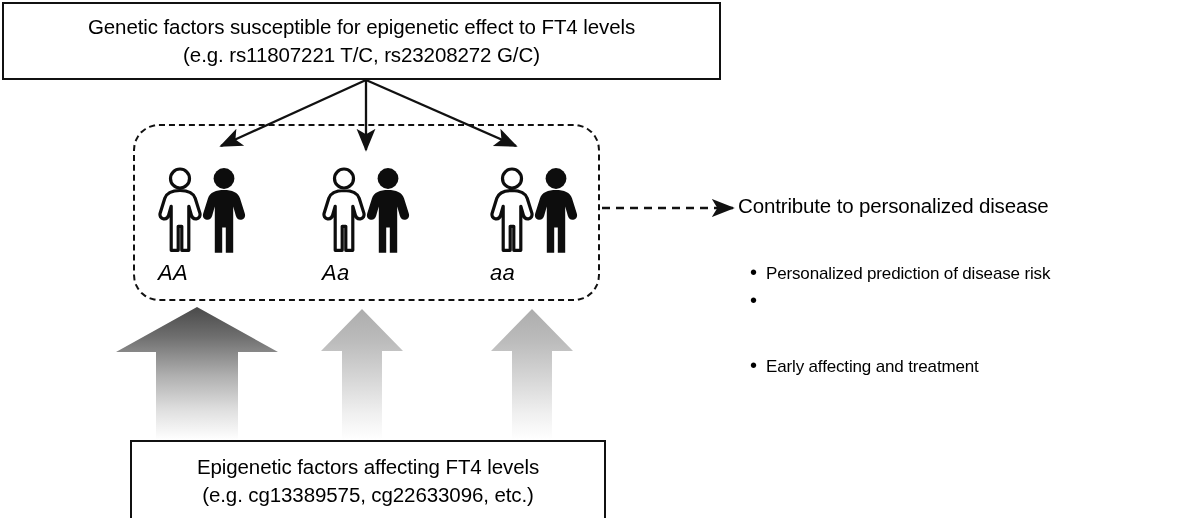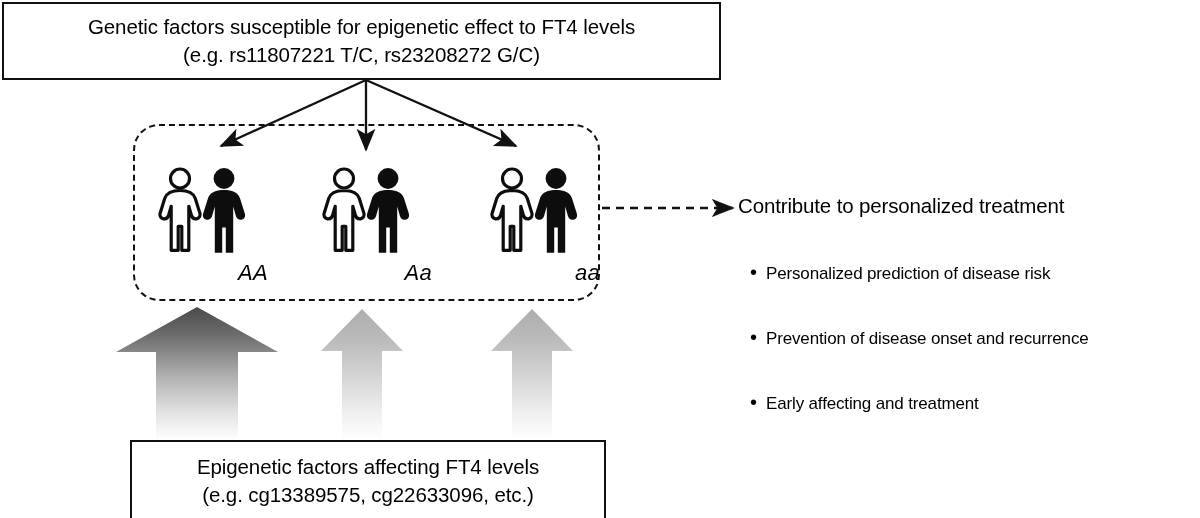--- a/index.html
+++ b/index.html
@@ -76,21 +76,21 @@
     left: 0;
     top: 0;
     width: 110px;
     height: 92px;
   }
   .genotype-label {
     position: absolute;
     top: 94px;
     left: 0;
     width: 110px;
-    text-align: right;
+    text-align: left;
     font-style: italic;
     font-size: 22px;
     letter-spacing: 0.3px;
   }
   #group-aa-hom   { left: 158px; }
   #group-het      { left: 322px; }
   #group-aa-rec   { left: 490px; }
 
   
   #vector-layer {
@@ -305,29 +305,28 @@
                    l-4.8-15.3
                    c-1.9-5.7-8.0-8.2-16.0-8.2 z" fill="#0d0d0d"></path>
         </g>
       </svg>
     </div>
     <div class="genotype-label">aa</div>
   </div>
 
 
   <div id="outcome-block">
-    <div id="outcome-heading">Contribute to personalized treatment</div>
+    <div id="outcome-heading">Contribute to personalized disease</div>
 
     <div class="outcome-item">
       <span class="outcome-bullet">•</span>
       <span class="outcome-text">Personalized prediction of disease risk</span>
     </div>
     <div class="outcome-item">
       <span class="outcome-bullet">•</span>
-      <span class="outcome-text">Prevention of disease onset and recurrence</span>
     </div>
     <div class="outcome-item">
       <span class="outcome-bullet">•</span>
       <span class="outcome-text">Early affecting and treatment</span>
     </div>
   </div>
 
   <div class="solid-box" id="epigenetic-box">
     <div class="box-line">Epigenetic factors affecting FT4 levels</div>
     <div class="box-line">(e.g. cg13389575, cg22633096, etc.)</div>

